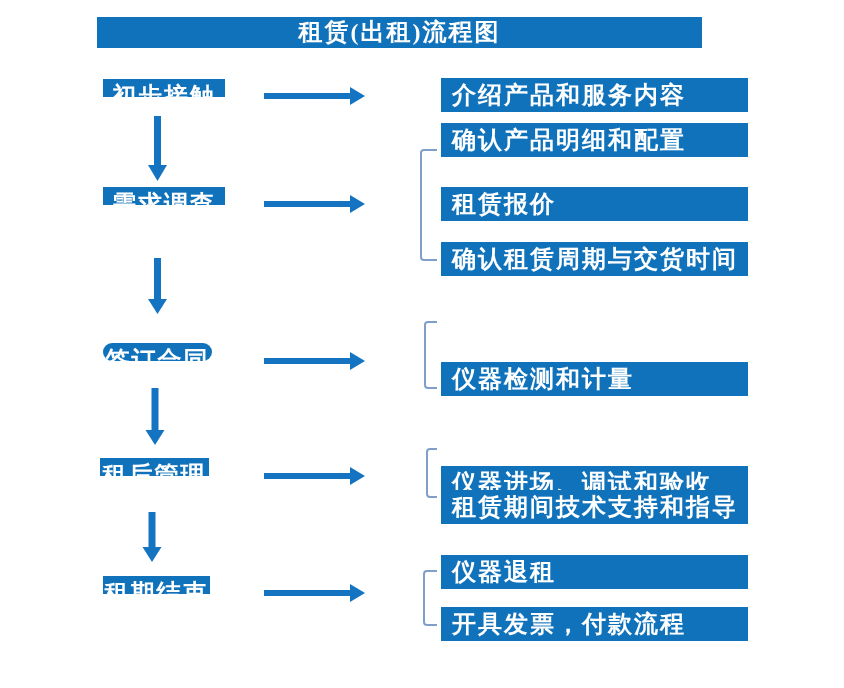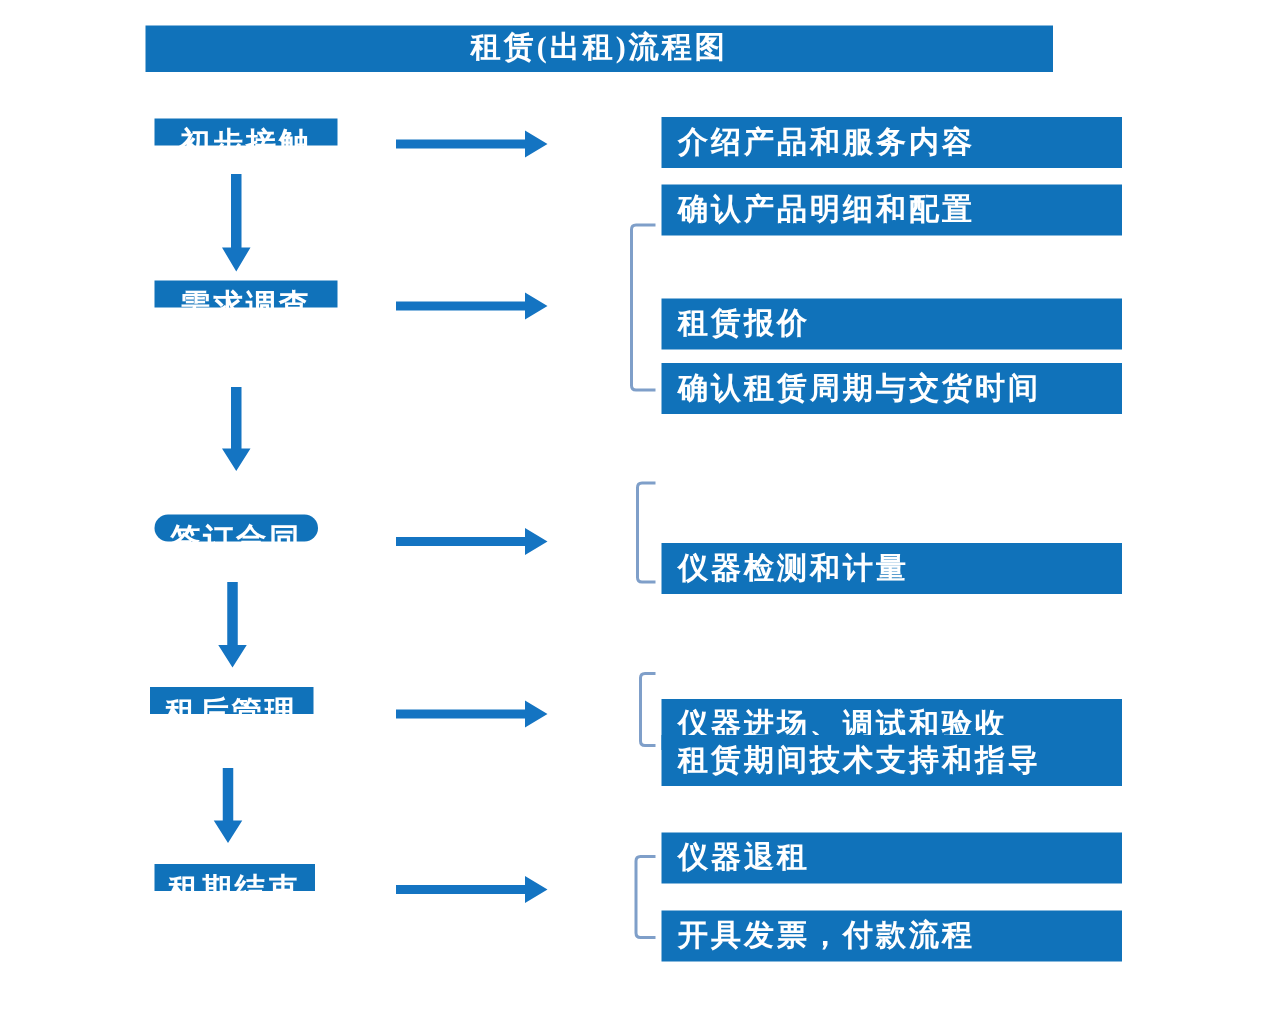--- a/index.html
+++ b/index.html
@@ -13,21 +13,21 @@
     height: 688px;
     background: #ffffff;
     font-family: "Liberation Serif", "DejaVu Serif", serif;
     font-weight: bold;
     overflow: hidden;
   }
   .bluebox {
     position: absolute;
     background: #1072BA;
     color: #ffffff;
-    font-size: 20px;
+    font-size: 24px;
     letter-spacing: 2px;
     white-space: nowrap;
     box-sizing: border-box;
   }
   .title-bar {
     left: 97px;
     top: 17px;
     width: 605px;
     height: 31px;
     line-height: 31px;
@@ -83,21 +83,21 @@
 
   <div class="bluebox step" style="left:103px; top:79px;  width:122px;">初步接触</div>
   <div class="bluebox step" style="left:103px; top:187px; width:122px;">需求调查</div>
   <div class="bluebox step" style="left:103px; top:343px; width:109px;border-radius:13px;">签订合同</div>
   <div class="bluebox step" style="left:100px; top:458px; width:109px;">租后管理</div>
   <div class="bluebox step" style="left:103px; top:576px; width:107px;">租期结束</div>
 
   <div class="bluebox detail" style="top:78px;">介绍产品和服务内容</div>
 
   <div class="bluebox detail" style="top:123px;">确认产品明细和配置</div>
-  <div class="bluebox detail" style="top:199px;">租赁报价</div>
+  <div class="bluebox detail" style="top:187px;">租赁报价</div>
   <div class="bluebox detail" style="top:242px;">确认租赁周期与交货时间</div>
 
   <div class="bluebox detail" style="top:362px;">仪器检测和计量</div>
 
   <div class="bluebox detail" style="top:422px;margin-top:44px;">仪器进场、调试和验收</div>
   <div class="bluebox detail" style="top:490px;">租赁期间技术支持和指导</div>
 
   <div class="bluebox detail" style="top:555px;">仪器退租</div>
   <div class="bluebox detail" style="top:607px;">开具发票，付款流程</div>
 

